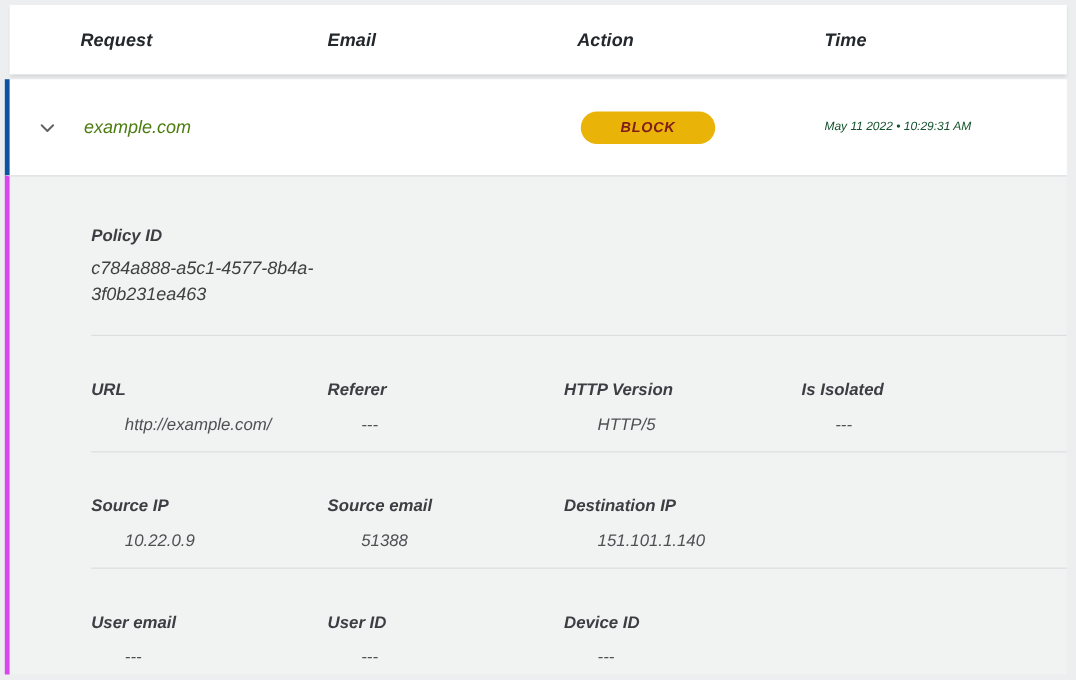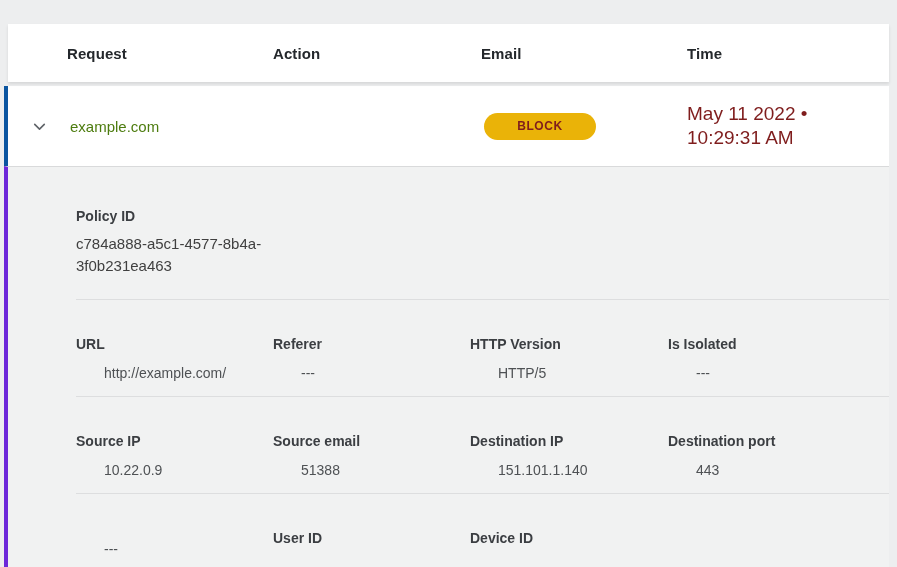--- a/index.html
+++ b/index.html
@@ -2,21 +2,21 @@
 <html><head>
 <meta charset="utf-8">
 <style>
   * { margin: 0; padding: 0; box-sizing: border-box; }
   html, body { width: 897px; height: 567px; overflow: hidden; }
   body {
     background: #edeeef;
     font-family: "Liberation Sans", sans-serif;
     color: #24282c;
   }
-  .page { position: relative; width: 897px; height: 567px; padding-top: 24px; }
+  .page { position: relative; width: 897px; height: 567px; padding-top: 4px; font-style: italic; }
 
   
   .table-header {
     margin: 0 8px;
     height: 58px;
     background: #ffffff;
     display: grid;
     grid-template-columns: 206px 208px 206px 1fr;
     align-items: center;
     padding-left: 59px;
@@ -55,30 +55,30 @@
     height: 27px;
     padding: 0 18px;
     border-radius: 14px;
     background: #eab308;
     color: #7f1d1d;
     font-size: 12px;
     font-weight: 700;
     letter-spacing: 0.6px;
   }
   .time-cell {
-    font-size: 19px;
-    color: #7f1d1d;
+    font-size: 10px;
+    color: #14532d;
     line-height: 24px;
     max-width: 175px;
   }
 
   
   .details {
     margin: 0 8px 0 4px;
-    border-left: 4px solid #6d28d9;
+    border-left: 4px solid #d946ef;
     border-top: 1px solid #d9dadb;
     background: #f1f2f2;
     height: 416px;
   }
   .section-policy { padding: 40px 20px 22px 68px; }
   .detail-label {
     font-size: 14px;
     font-weight: 700;
     color: #3b3e42;
     line-height: 18px;
@@ -107,22 +107,22 @@
     margin-left: 28px;
   }
 </style>
 </head>
 <body>
 
 <div class="page">
 
   <div class="table-header">
     <div class="hcell">Request</div>
+    <div class="hcell">Email</div>
     <div class="hcell">Action</div>
-    <div class="hcell">Email</div>
     <div class="hcell">Time</div>
   </div>
 
   <div class="log-row">
     <div class="chev-cell">
       <svg class="chevron-icon" width="17" height="17" viewBox="0 0 16 16">
         <polyline points="3.5,6 8,10.5 12.5,6" fill="none" stroke="#5f6368" stroke-width="1.5" stroke-linecap="round" stroke-linejoin="round"></polyline>
       </svg>
     </div>
     <div class="request-text">example.com</div>
@@ -168,30 +168,27 @@
         <div class="detail-value">10.22.0.9</div>
       </div>
       <div class="field">
         <div class="detail-label">Source email</div>
         <div class="detail-value">51388</div>
       </div>
       <div class="field">
         <div class="detail-label">Destination IP</div>
         <div class="detail-value">151.101.1.140</div>
       </div>
-      <div class="field">
-        <div class="detail-label">Destination port</div>
-        <div class="detail-value">443</div>
-      </div>
     </div>
 
     <div class="divider"></div>
 
     <div class="section-grid">
       <div class="field">
+        <div class="detail-label">User email</div>
         <div class="detail-value">---</div>
       </div>
       <div class="field">
         <div class="detail-label">User ID</div>
         <div class="detail-value">---</div>
       </div>
       <div class="field">
         <div class="detail-label">Device ID</div>
         <div class="detail-value">---</div>
       </div>

